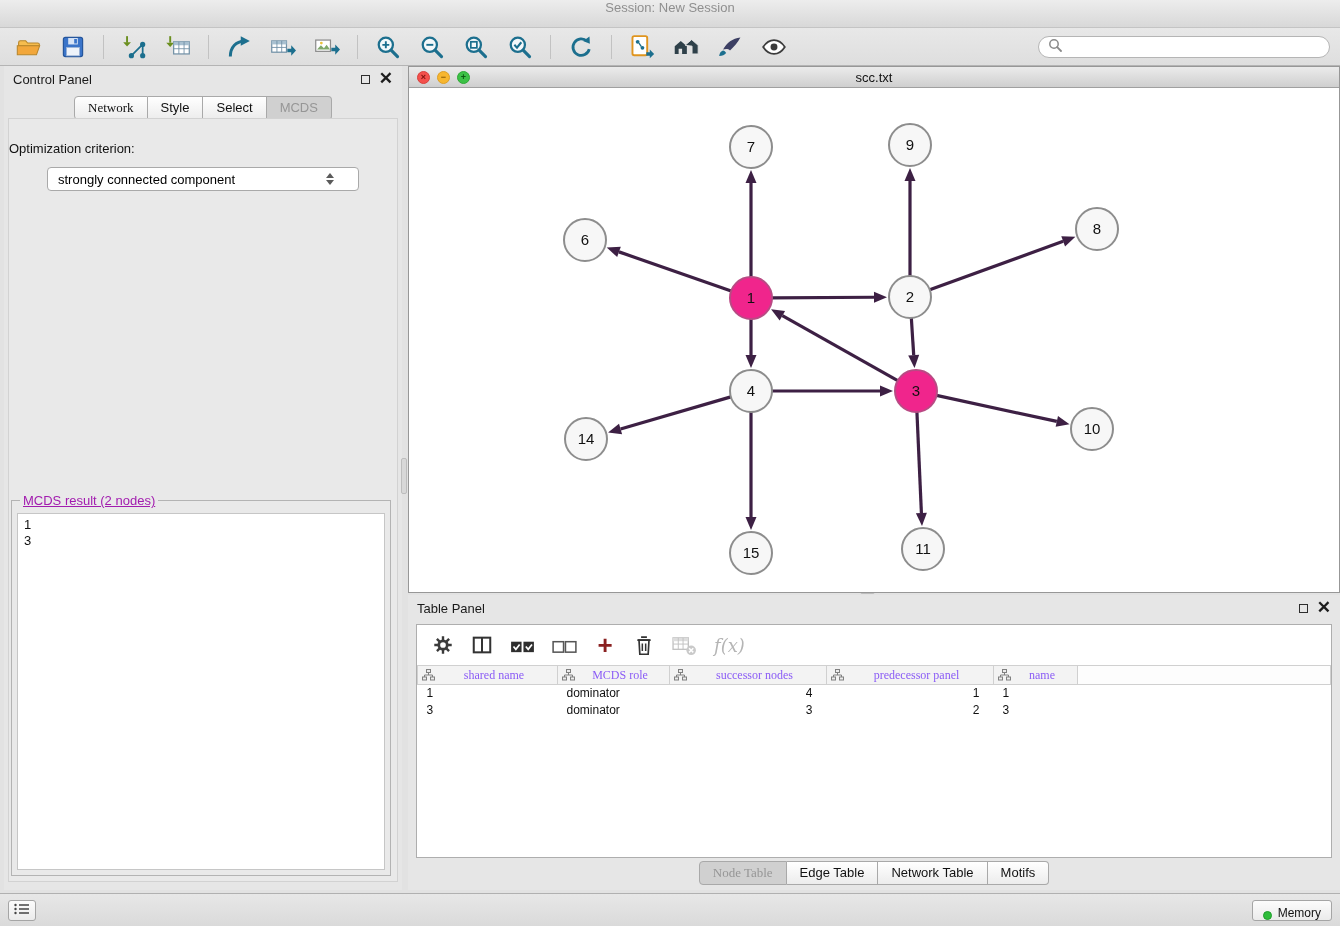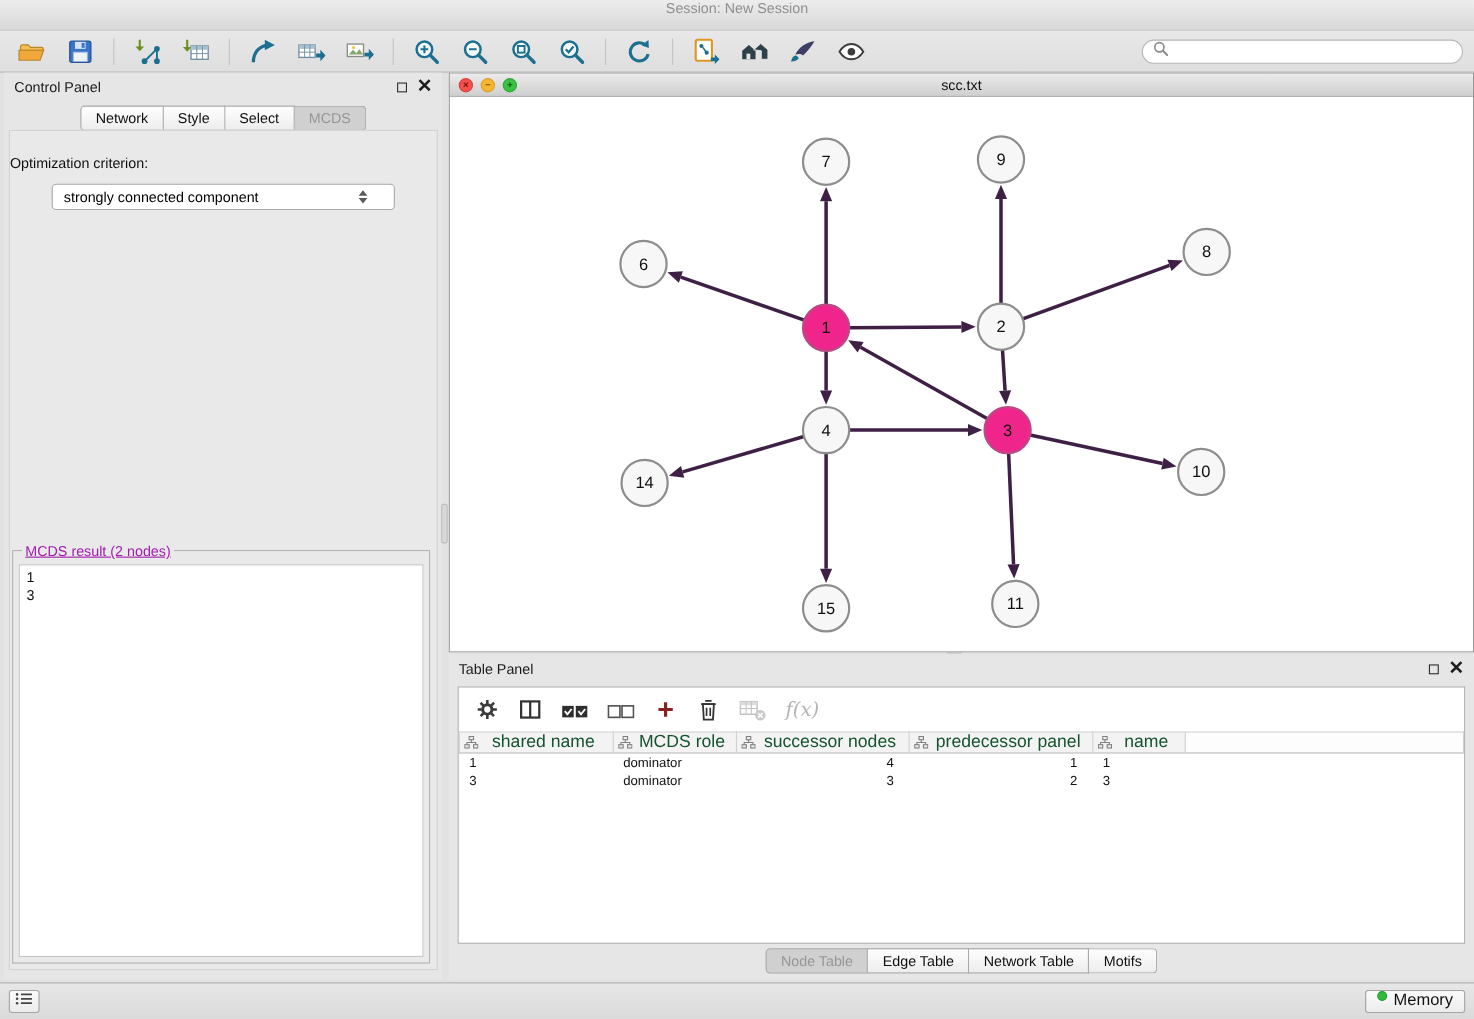--- a/index.html
+++ b/index.html
@@ -18,21 +18,21 @@
   .search-box{margin-left:auto;width:292px;height:22px;background:#fff;border:1px solid #b5b5b5;border-radius:11px;display:flex;align-items:center;padding:0 9px;gap:5px;}
   .search-box input{border:none;outline:none;flex:1;font-size:13px;font-family:inherit;background:transparent;}
 
   
   .panel-header{height:26px;display:flex;align-items:center;padding:0 9px;font-size:13px;color:#1a1a1a;}
   .panel-controls{margin-left:auto;display:flex;align-items:center;gap:9px;}
   .float-icon{width:9px;height:9px;border:1.5px solid #2d2d2d;display:inline-block;}
   .close-icon{font-size:17px;font-weight:bold;color:#1c1c1c;line-height:12px;}
   .seg-tabs{display:flex;justify-content:center;}
   .seg-tab{font-size:13px;padding:3px 13px;background:linear-gradient(#ffffff,#ececec);border:1px solid #a9a9a9;border-left:none;color:#111;white-space:nowrap;}
-  .seg-tab:first-child{border-left:1px solid #a9a9a9;border-radius:4px 0 0 4px;}
+  .seg-tab:first-child{border-left:1px solid #a9a9a9;border-radius:4px 0 0 4px;font-family:Liberation Serif, serif;}
   .seg-tab:last-child{border-radius:0 4px 4px 0;}
   .seg-tab.active{background:#d0d0d0;color:#969696;}
 
   
   .control-panel{position:absolute;left:4px;top:66px;width:398px;height:824px;background:#e6e6e6;}
   .cp-tabs{margin-top:4px;}
   .cp-body{position:absolute;left:4px;right:4px;top:52px;bottom:8px;background:#e9e9e9;border:1px solid #d2d2d2;}
   .opt-label{text-align:left;margin-top:22px;font-size:13px;color:#111;}
   .dropdown{width:312px;height:24px;margin:11px auto 0;background:#fff;border:1px solid #a9a9a9;border-radius:4px;display:flex;align-items:center;padding:0 24px 0 10px;font-size:13px;}
   .dropdown .stepper{margin-left:auto;display:flex;flex-direction:column;gap:2px;align-items:center;}
@@ -59,29 +59,29 @@
   .table-panel{position:absolute;left:408px;top:595px;width:932px;height:295px;background:#e6e6e6;}
   .table-frame{position:absolute;left:8px;right:8px;top:29px;bottom:32px;background:#fff;border:1px solid #aeaeae;overflow:hidden;}
   .tp-toolbar{height:40px;display:flex;align-items:center;gap:17px;padding:0 15px;}
   .tp-icon{display:flex;align-items:center;justify-content:center;min-width:22px;}
   .plus-glyph{font-size:26px;font-weight:bold;color:#8a2121;line-height:20px;}
   .fx{font-family:"DejaVu Serif",serif;font-style:italic;font-size:18px;color:#b5b5b5;}
   .data-table{border-collapse:collapse;width:100%;table-layout:fixed;}
   .data-table th{height:19px;background:#f3f3f3;border:1px solid #d0d0d0;font-weight:normal;padding:0;}
   .th-inner{display:flex;align-items:center;padding:0 4px;}
   .hdr-icon{display:flex;align-items:center;}
-  .hdr-label{flex:1;text-align:center;font-size:16px;color:#14532d;}
+  .hdr-label{flex:1;text-align:center;font-size:12px;color:#8b5cf6;font-family:Liberation Serif, serif;}
   .data-table td{font-size:12px;height:17px;line-height:17px;padding:0 9px;color:#111;white-space:nowrap;overflow:hidden;}
   .data-table td.num{text-align:right;padding-right:14px;}
   .table-tabs{position:absolute;left:0;right:0;bottom:5px;}
 
   
   .statusbar{position:absolute;left:0;bottom:0;width:100%;height:33px;background:linear-gradient(#e7e7e7,#dadada);border-top:1px solid #b0b0b0;display:flex;align-items:center;padding:0 8px;}
   .sb-left-btn{width:28px;height:21px;border:1px solid #a5a5a5;border-radius:3px;background:linear-gradient(#fcfcfc,#ebebeb);display:flex;align-items:center;justify-content:center;}
-  .memory-btn{margin-left:auto;height:21px;border:1px solid #a5a5a5;border-radius:3px;background:linear-gradient(#fcfcfc,#ebebeb);display:flex;align-items:flex-start;gap:6px;padding:0 10px;font-size:15px;color:#111;}
+  .memory-btn{margin-left:auto;height:21px;border:1px solid #a5a5a5;border-radius:3px;background:linear-gradient(#fcfcfc,#ebebeb);display:flex;align-items:flex-end;gap:6px;padding:0 10px;font-size:12px;color:#111;}
   .mem-dot{width:9px;height:9px;border-radius:50%;background:#2ebd3a;border:1px solid #1f9c2c;}
 
   
   .v-handle{position:absolute;left:401px;top:458px;width:6px;height:36px;background:#d8d8d8;border:1px solid #bdbdbd;border-radius:2px;}
   .h-handle{position:absolute;left:860px;top:589px;width:15px;height:5px;background:#d8d8d8;border:1px solid #bdbdbd;border-radius:2px;}
 </style>
 </head>
 <body>
 
 <div class="titlebar">

